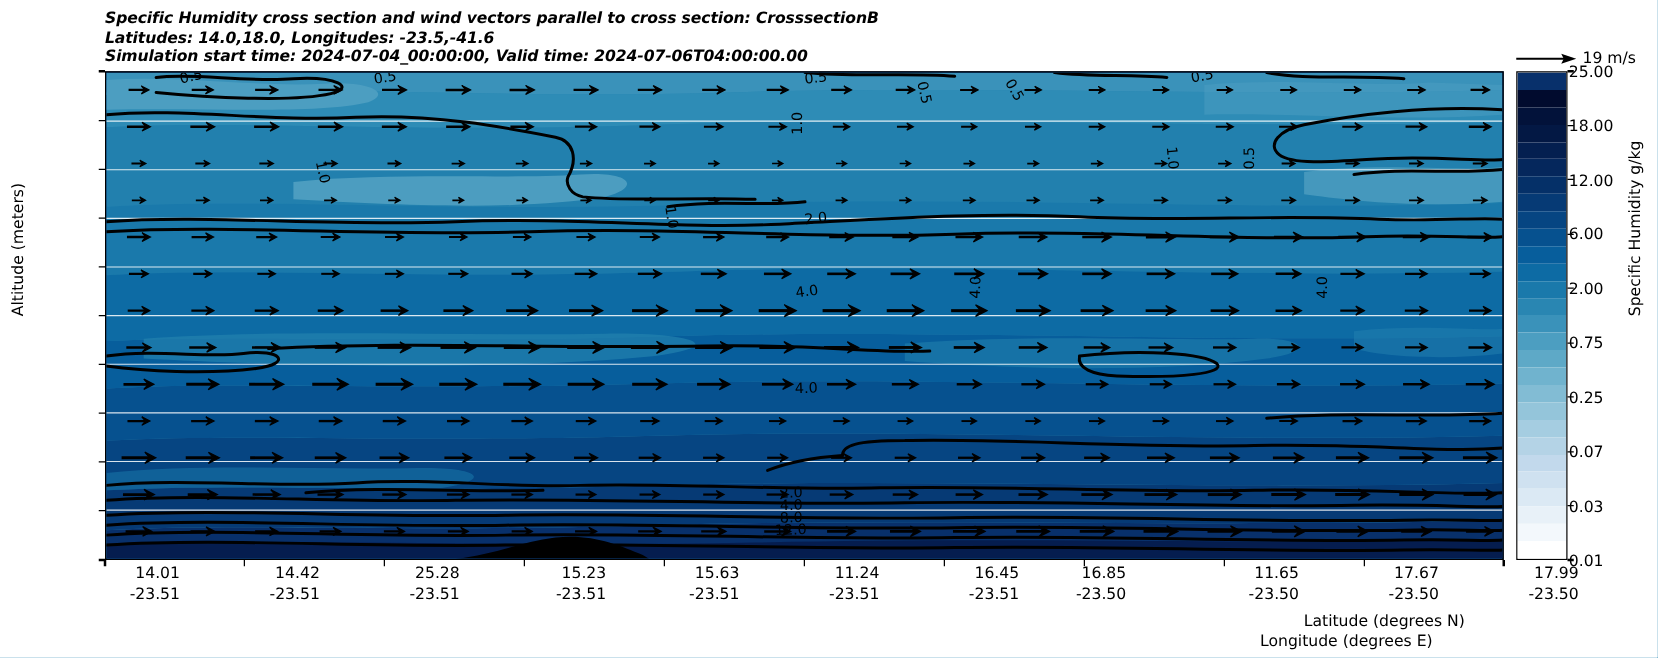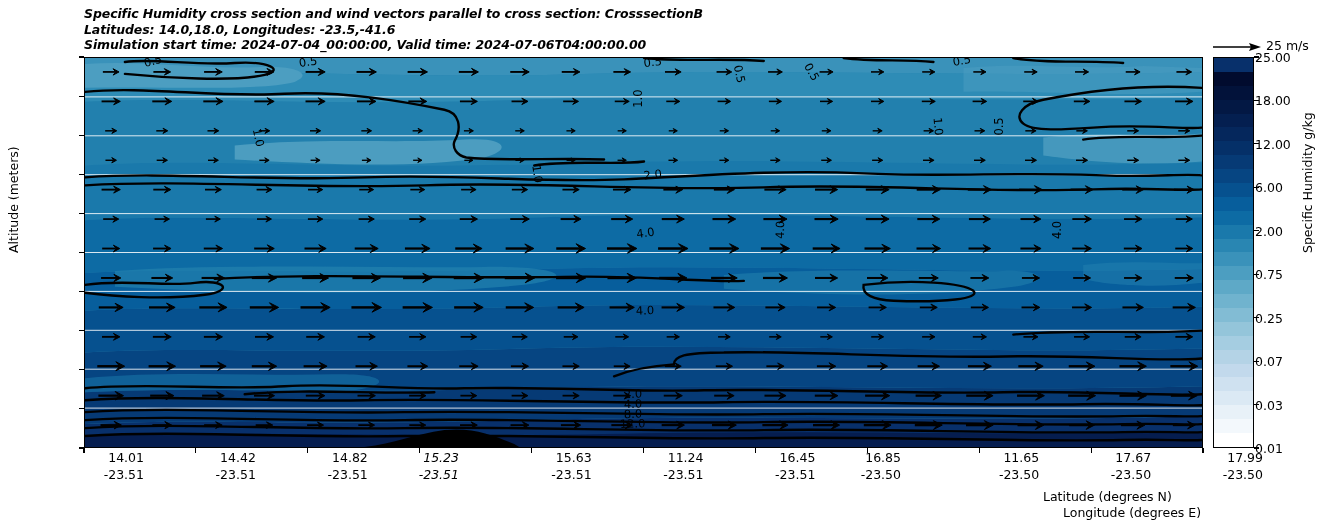--- a/index.html
+++ b/index.html
@@ -52,21 +52,21 @@
     <div class="title-line">Specific Humidity cross section and wind vectors parallel to cross section: CrosssectionB</div>
     <div class="title-line">Latitudes: 14.0,18.0, Longitudes: -23.5,-41.6</div>
     <div class="title-line">Simulation start time: 2024-07-04_00:00:00, Valid time: 2024-07-06T04:00:00.00</div>
   </div>
 
   <div class="windkey">
     <svg width="52" height="18" style="position:absolute;left:0;top:1px;">
       <line x1="2" y1="8" x2="42" y2="8" stroke="#000" stroke-width="1.6"></line>
       <polygon points="50,8 38,4 40,8 38,12" fill="#000"></polygon>
     </svg>
-    <div class="windkey-text">25 m/s</div>
+    <div class="windkey-text">19 m/s</div>
   </div>
 
   <div class="axes">
     <svg class="plotcanvas" viewBox="0 0 1119 391" preserveAspectRatio="none">
       <defs>
         <clipPath id="plotclip">
             <rect x="0" y="0" width="1119" height="391"></rect>
           </clipPath>
       </defs>
       <g clip-path="url(#plotclip)">
@@ -1364,25 +1364,25 @@
         <div class="xtick-lat">14.01</div>
         <div class="xtick-lon">-23.51</div>
       </div>
       <div class="xtickmark" style="left: 83.45px;"></div>
       <div class="xtickwrap" style="left: 195.9px;">
         <div class="xtick-lat">14.42</div>
         <div class="xtick-lon">-23.51</div>
       </div>
       <div class="xtickmark" style="left: 195.35px;"></div>
       <div class="xtickwrap" style="left: 307.8px;">
-        <div class="xtick-lat">14.82</div>
+        <div class="xtick-lat">25.28</div>
         <div class="xtick-lon">-23.51</div>
       </div>
       <div class="xtickmark" style="left: 307.25px;"></div>
-      <div class="xtickwrap" style="left: 399px; font-style: italic;">
+      <div class="xtickwrap" style="left: 425px;">
         <div class="xtick-lat">15.23</div>
         <div class="xtick-lon">-23.51</div>
       </div>
       <div class="xtickmark" style="left: 419.15px;"></div>
       <div class="xtickwrap" style="left: 531.6px;">
         <div class="xtick-lat">15.63</div>
         <div class="xtick-lon">-23.51</div>
       </div>
       <div class="xtickmark" style="left: 531.05px;"></div>
       <div class="xtickwrap" style="left: 643.5px;">
@@ -1410,21 +1410,21 @@
         <div class="xtick-lon">-23.50</div>
       </div>
       <div class="xtickmark" style="left: 1090.55px;"></div>
       <div class="xtickwrap" style="left: 1203px;">
         <div class="xtick-lat">17.99</div>
         <div class="xtick-lon">-23.50</div>
       </div>
       <div class="xtickmark" style="left: 1202.45px;"></div>
     </div>
   <div class="xlabel" style="left:1043px;top:489px;">Latitude (degrees N)</div>
-  <div class="xlabel" style="left:1063px;top:505px;">Longitude (degrees E)</div>
+  <div class="xlabel" style="left:1008px;top:505px;">Longitude (degrees E)</div>
 
   <div class="cbar">
     <div id="cbar-inner" style="width:100%;height:100%;">
         <div class="cbar-seg" style="height: 3.57143%; background: rgb(8, 48, 107);"></div>
         <div class="cbar-seg" style="height: 3.57143%; background: rgb(1, 11, 46);"></div>
         <div class="cbar-seg" style="height: 3.57143%; background: rgb(2, 18, 58);"></div>
         <div class="cbar-seg" style="height: 3.57143%; background: rgb(3, 24, 68);"></div>
         <div class="cbar-seg" style="height: 3.57143%; background: rgb(4, 31, 80);"></div>
         <div class="cbar-seg" style="height: 3.57143%; background: rgb(5, 39, 92);"></div>
         <div class="cbar-seg" style="height: 3.57143%; background: rgb(5, 48, 104);"></div>

